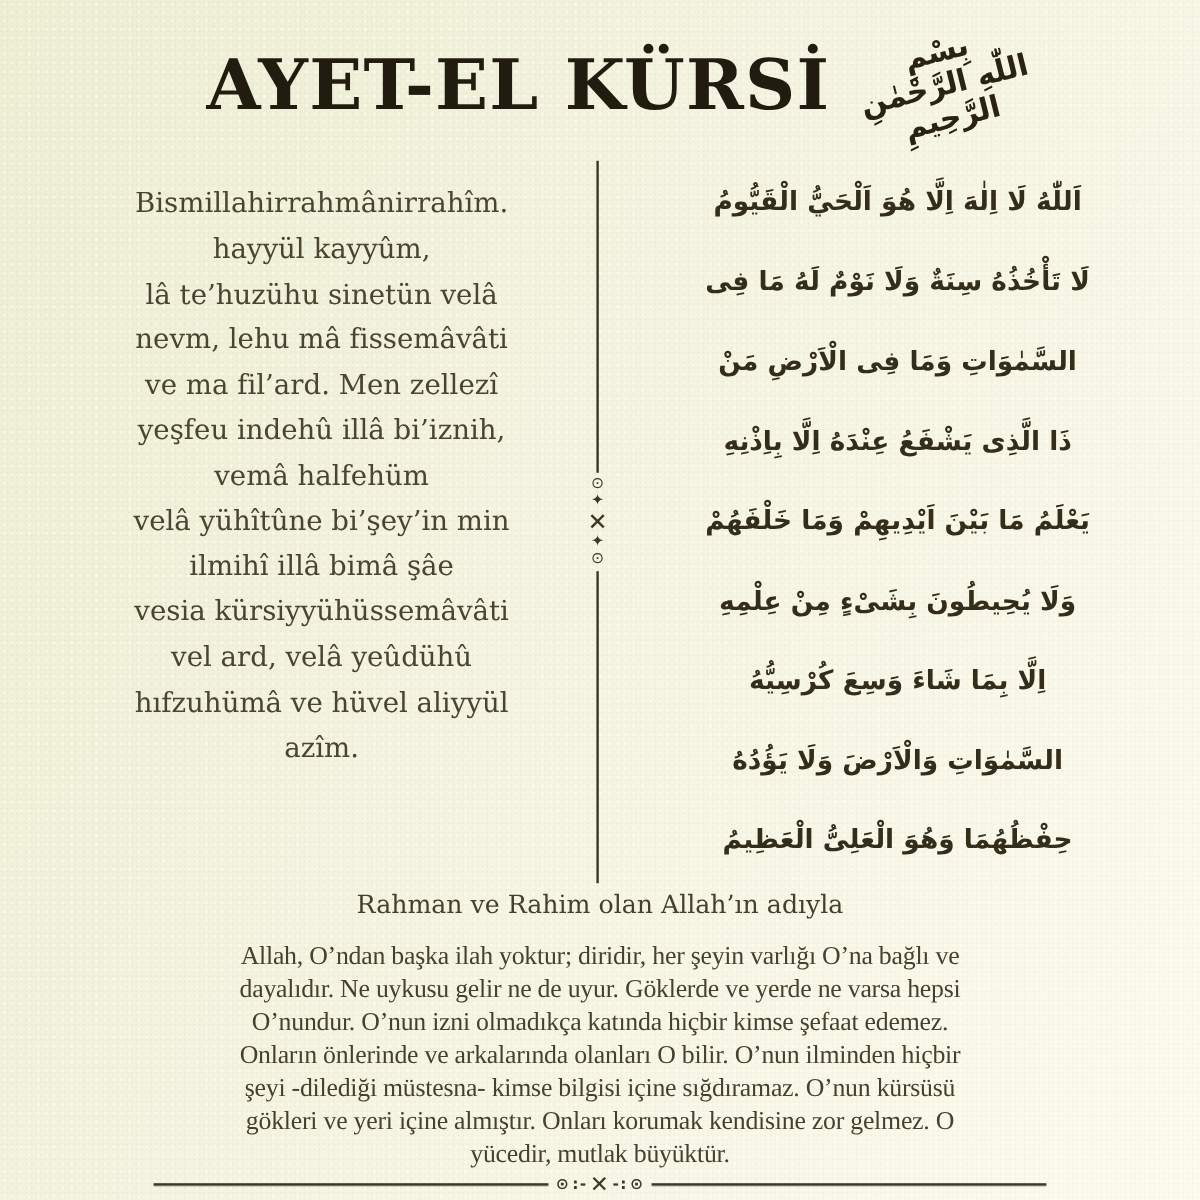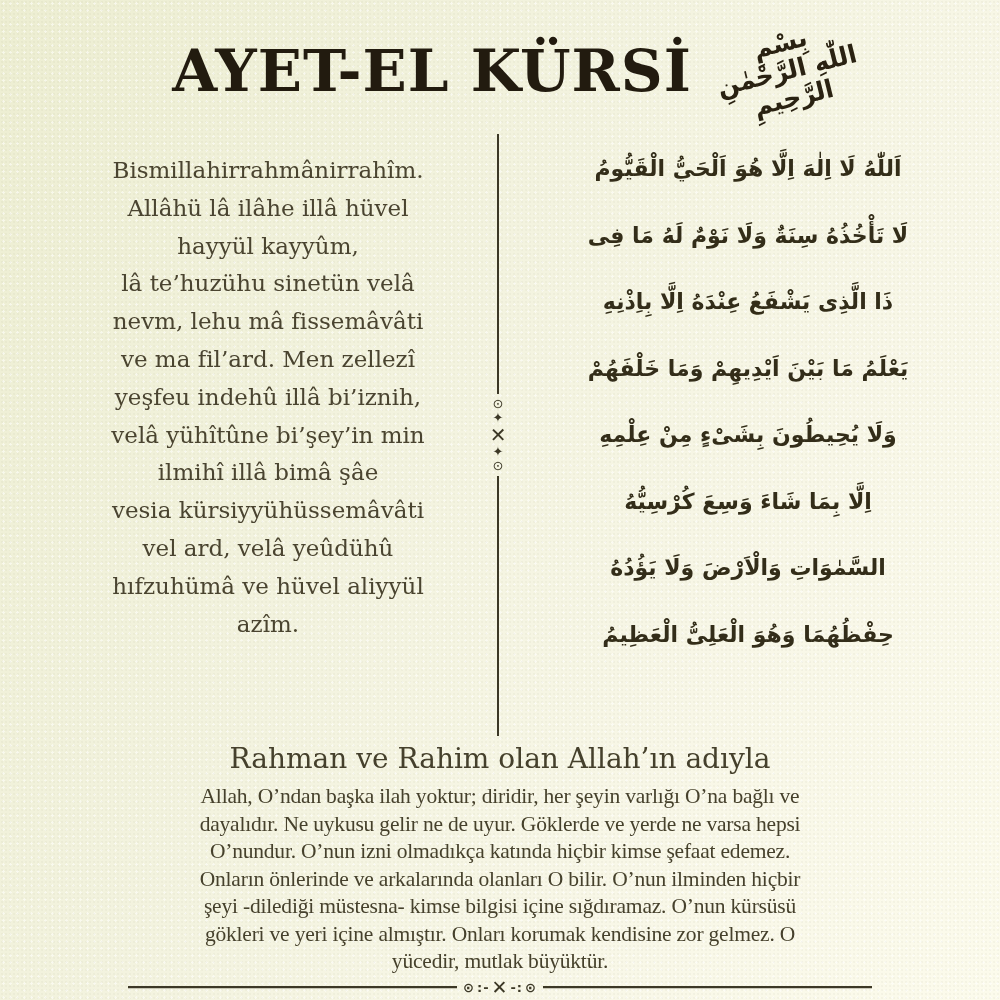--- a/index.html
+++ b/index.html
@@ -71,21 +71,21 @@
     font-size:22px;
     line-height:66.5px;
     color:#332d19;
     font-weight:bold;
   }
   .arabic div{white-space:nowrap;}
   
   .caption{
     position:absolute;top:742px;left:0;right:0;
     text-align:center;
-    font-size:28px;
+    font-size:21px;
     color:#45402c;
   }
   .translation{
     position:absolute;top:783px;left:105px;right:105px;
     text-align:center;
     font-family:Liberation Serif, serif;
     font-size:21.5px;
     line-height:27.5px;
     color:#46412c;
     letter-spacing:-0.2px;
@@ -113,26 +113,26 @@
     <div class="title">AYET-EL KÜRSİ</div>
     <div class="emblem">
       <span>بِسْمِ</span>
       <span>اللّٰهِ الرَّحْمٰنِ</span>
       <span>الرَّحِيمِ</span>
     </div>
   </div>
 
   <div class="translit">
     <div>Bismillahirrahmânirrahîm.</div>
-    <div>Allâhü lâ ilâhe illâ hüvel</div>
     <div>hayyül kayyûm,</div>
     <div>lâ te’huzühu sinetün velâ</div>
     <div>nevm, lehu mâ fissemâvâti</div>
     <div>ve ma fil’ard. Men zellezî</div>
     <div>yeşfeu indehû illâ bi’iznih,</div>
+    <div>vemâ halfehüm</div>
     <div>velâ yühîtûne bi’şey’in min</div>
     <div>ilmihî illâ bimâ şâe</div>
     <div>vesia kürsiyyühüssemâvâti</div>
     <div>vel ard, velâ yeûdühû</div>
     <div>hıfzuhümâ ve hüvel aliyyül</div>
     <div>azîm.</div>
   </div>
 
   <div class="vdivider">
     <div class="vline"></div>
@@ -142,20 +142,21 @@
       <span class="big">✕</span>
       <span>✦</span>
       <span>⊙</span>
     </div>
     <div class="vline"></div>
   </div>
 
   <div class="arabic">
     <div>اَللّٰهُ لَا اِلٰهَ اِلَّا هُوَ اَلْحَيُّ الْقَيُّومُ</div>
     <div>لَا تَأْخُذُهُ سِنَةٌ وَلَا نَوْمٌ لَهُ مَا فِى</div>
+    <div>السَّمٰوَاتِ وَمَا فِى الْاَرْضِ مَنْ</div>
     <div>ذَا الَّذِى يَشْفَعُ عِنْدَهُ اِلَّا بِاِذْنِهِ</div>
     <div>يَعْلَمُ مَا بَيْنَ اَيْدِيهِمْ وَمَا خَلْفَهُمْ</div>
     <div>وَلَا يُحِيطُونَ بِشَىْءٍ مِنْ عِلْمِهِ</div>
     <div>اِلَّا بِمَا شَاءَ وَسِعَ كُرْسِيُّهُ</div>
     <div>السَّمٰوَاتِ وَالْاَرْضَ وَلَا يَؤُدُهُ</div>
     <div>حِفْظُهُمَا وَهُوَ الْعَلِىُّ الْعَظِيمُ</div>
   </div>
 
   <div class="caption">Rahman ve Rahim olan Allah’ın adıyla</div>
 

